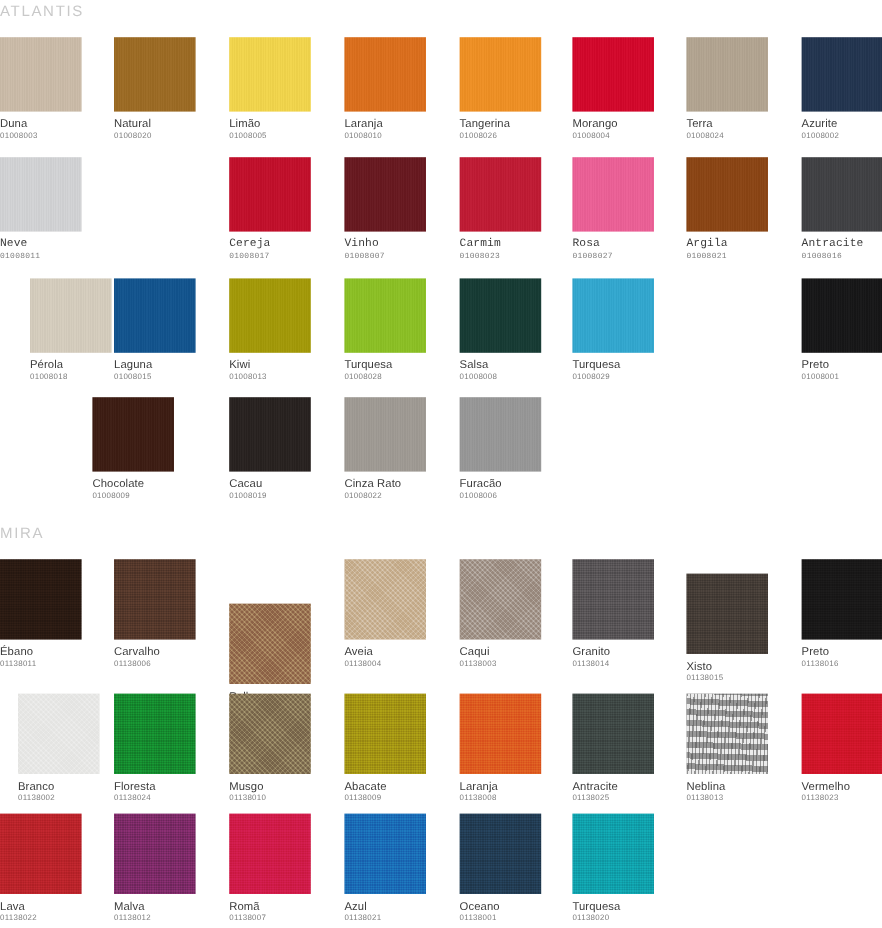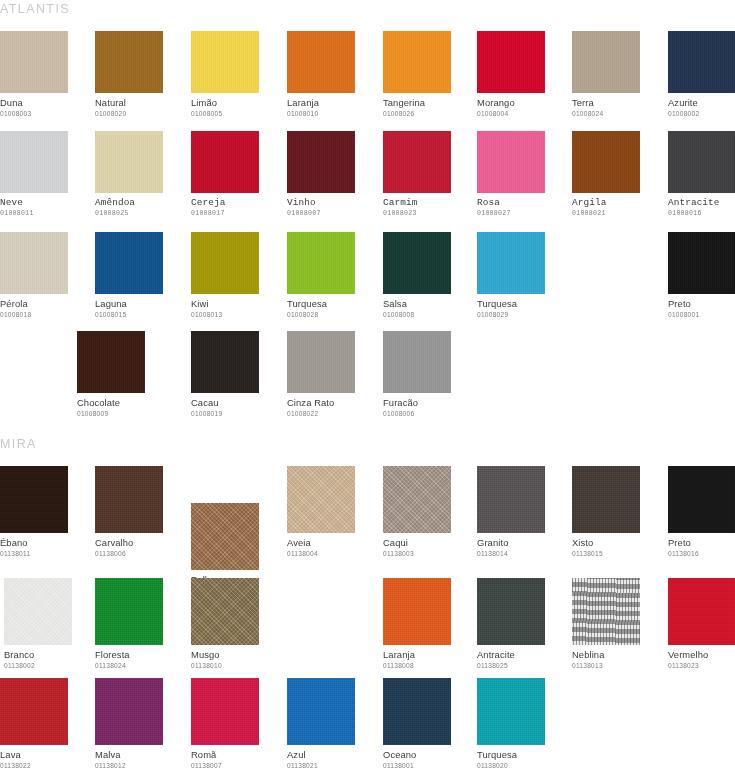--- a/index.html
+++ b/index.html
@@ -171,29 +171,20 @@
         <div class="row" style="position: absolute; left: 0px; top: 131px; height: 88px; font-family: Liberation Mono, monospace;">
           <div class="cell" style="left: 0px;">
             <div class="swatch" style="height: 62px; width: 68px; background: rgb(210, 211, 213);">
               <span class="tex tex-flat"></span>
             </div>
             <div class="cap">
               <span class="nm">Neve</span>
               <span class="cd">01008011</span>
             </div>
           </div>
-          <div class="cell" style="left: 95px;">
-            <div class="swatch" style="height: 62px; width: 68px; background: rgb(221, 211, 171);">
-              <span class="tex tex-flat"></span>
-            </div>
-            <div class="cap">
-              <span class="nm">Amêndoa</span>
-              <span class="cd">01008025</span>
-            </div>
-          </div>
           <div class="cell" style="left: 191px;">
             <div class="swatch" style="height: 62px; width: 68px; background: rgb(194, 14, 42);">
               <span class="tex tex-flat"></span>
             </div>
             <div class="cap">
               <span class="nm">Cereja</span>
               <span class="cd">01008017</span>
             </div>
           </div>
           <div class="cell" style="left: 287px;">
@@ -236,21 +227,21 @@
             <div class="swatch" style="height: 62px; width: 68px; background: rgb(63, 64, 67);">
               <span class="tex tex-flat"></span>
             </div>
             <div class="cap">
               <span class="nm">Antracite</span>
               <span class="cd">01008016</span>
             </div>
           </div>
         </div>
         <div class="row" style="position: absolute; left: 0px; top: 232px; height: 88px;">
-          <div class="cell" style="left: 0px;">
+          <div class="cell" style="left: 0px; padding-left: 25px;">
             <div class="swatch" style="height: 62px; width: 68px; background: rgb(213, 205, 189);">
               <span class="tex tex-flat"></span>
             </div>
             <div class="cap">
               <span class="nm">Pérola</span>
               <span class="cd">01008018</span>
             </div>
           </div>
           <div class="cell" style="left: 95px;">
             <div class="swatch" style="height: 62px; width: 68px; background: rgb(17, 83, 141);">
@@ -396,41 +387,41 @@
           </div>
           <div class="cell" style="left: 477px;">
             <div class="swatch" style="height: 67px; width: 68px; background: rgb(87, 83, 85);">
               <span class="tex tex-weave"></span>
             </div>
             <div class="cap">
               <span class="nm">Granito</span>
               <span class="cd">01138014</span>
             </div>
           </div>
-          <div class="cell" style="left: 572px;">
+          <div class="cell" style="left: 572px; margin-top: 12px;">
             <div class="swatch" style="height: 67px; width: 68px; background: rgb(68, 60, 54);">
               <span class="tex tex-weave"></span>
             </div>
             <div class="cap">
               <span class="nm">Xisto</span>
               <span class="cd">01138015</span>
             </div>
           </div>
           <div class="cell" style="left: 668px;">
             <div class="swatch" style="height: 67px; width: 68px; background: rgb(25, 24, 24);">
               <span class="tex tex-weave"></span>
             </div>
             <div class="cap">
               <span class="nm">Preto</span>
               <span class="cd">01138016</span>
             </div>
           </div>
         </div>
         <div class="row" style="position: absolute; left: 0px; top: 578px; height: 93px;">
-          <div class="cell" style="left: 4px;">
+          <div class="cell" style="left: 15px;">
             <div class="swatch" style="height: 67px; width: 68px; background: rgb(233, 233, 231);">
               <span class="tex tex-coarse"></span>
             </div>
             <div class="cap">
               <span class="nm">Branco</span>
               <span class="cd">01138002</span>
             </div>
           </div>
           <div class="cell" style="left: 95px;">
             <div class="swatch" style="height: 67px; width: 68px; background: rgb(21, 137, 46);">
@@ -443,20 +434,29 @@
           </div>
           <div class="cell" style="left: 191px;">
             <div class="swatch" style="height: 67px; width: 68px; background: rgb(142, 125, 92);">
               <span class="tex tex-coarse"></span>
             </div>
             <div class="cap">
               <span class="nm">Musgo</span>
               <span class="cd">01138010</span>
             </div>
           </div>
+          <div class="cell" style="left: 287px;">
+            <div class="swatch" style="height: 67px; width: 68px; background: rgb(162, 147, 19);">
+              <span class="tex tex-weave"></span>
+            </div>
+            <div class="cap">
+              <span class="nm">Abacate</span>
+              <span class="cd">01138009</span>
+            </div>
+          </div>
           <div class="cell" style="left: 383px;">
             <div class="swatch" style="height: 67px; width: 68px; background: rgb(221, 90, 32);">
               <span class="tex tex-weave"></span>
             </div>
             <div class="cap">
               <span class="nm">Laranja</span>
               <span class="cd">01138008</span>
             </div>
           </div>
           <div class="cell" style="left: 477px;">

